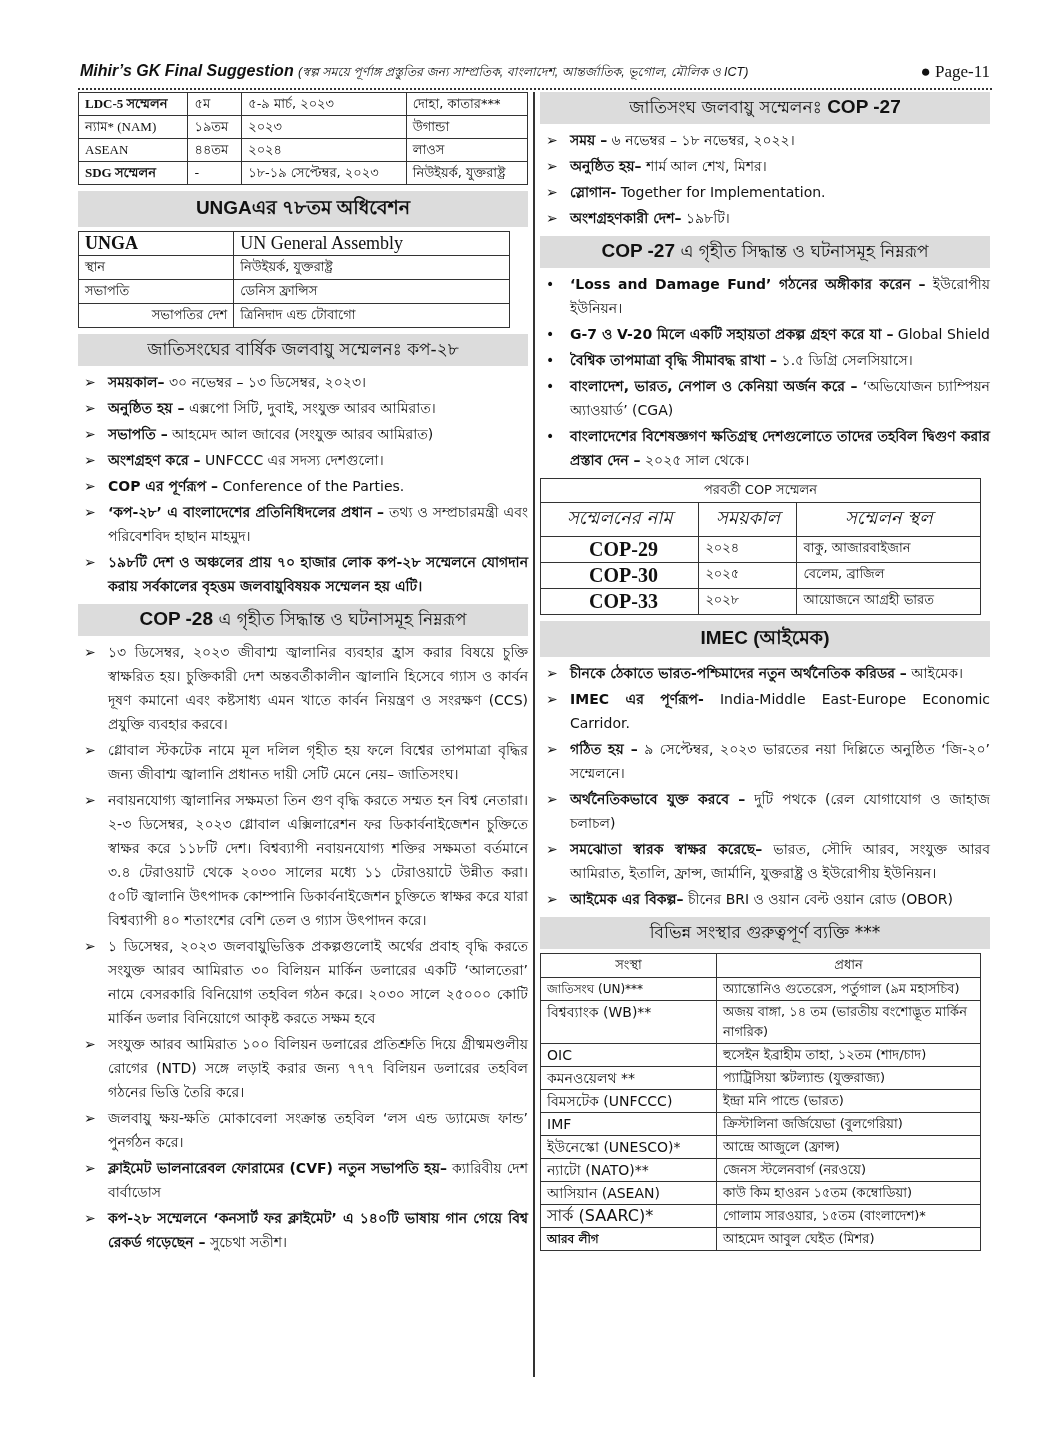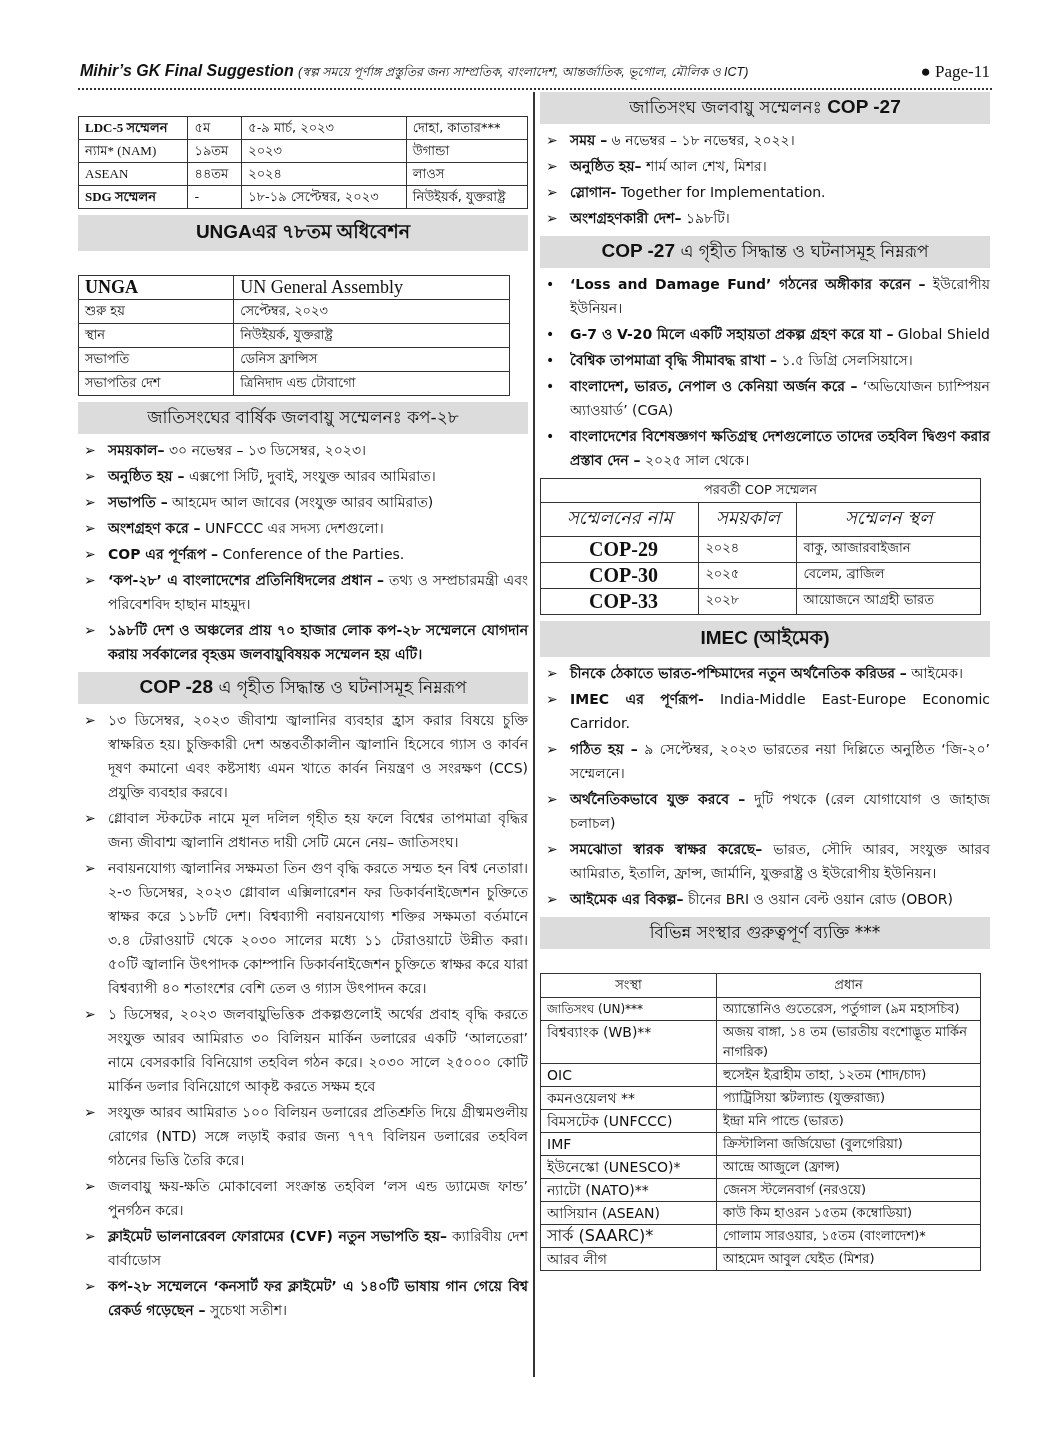--- a/index.html
+++ b/index.html
@@ -6,21 +6,21 @@
   body { width:1064px; height:1440px; position:relative; overflow:hidden; font-family:"DejaVu Sans", sans-serif; color:#111; }
   .page { position:absolute; left:78px; top:58px; width:914px; height:1320px; }
   .header { position:absolute; left:0; top:0; width:914px; height:30px; border-bottom:2px dotted #333; }
   .header-title { position:absolute; left:2px; top:4px; font-family:"Liberation Sans", sans-serif; font-weight:bold; font-style:italic; font-size:16px; white-space:nowrap; }
   .header-title .sub { font-weight:normal; font-size:12.5px; }
   .header-page { position:absolute; right:2px; top:4px; font-family:"Liberation Serif", serif; font-size:17px; white-space:nowrap; }
   .col { position:absolute; top:34px; width:450px; }
   .col-left { left:0; }
   .col-right { left:462px; }
   .divider { position:absolute; left:455px; top:34px; width:2px; height:1285px; background:#333; }
-  table { border-collapse:collapse; width:100%;margin-top:24px; }
+  table { border-collapse:collapse; width:100%; }
   td, th { border:1.5px solid #333; padding:1px 6px; font-size:13px; vertical-align:top; text-align:left; }
   .serif { font-family:"Liberation Serif", serif; }
   .bold { font-weight:bold; }
   .sec-title { background:#dcdcdc; text-align:center; font-size:17px; padding:2px 0; margin:6px 0 4px; }
   .sec-title .en { font-family:Liberation Sans, sans-serif; font-weight:bold; font-size:19px; }
   ul.bul { list-style:none; margin:0; padding:0; }
   ul.bul li { position:relative; padding-left:30px; font-size:14px; line-height:24px; text-align:justify; margin-bottom:2px; }
   ul.bul li .mk { position:absolute; left:6px; top:0; font-size:14px; }
   .intro { font-style:italic; font-size:13.5px; line-height:23px; padding-left:30px; text-align:justify; }
   .tb-sm td { font-size:13px; line-height:20px; }
@@ -78,33 +78,29 @@
     <div class="sec-title">
       <span class="en">UNGAএর ৭৮তম অধিবেশন</span>
     </div>
     <table style="width:96%;">
       <tbody id="unga-body">
           <tr>
             <td class="serif bold" style="width: 36%; font-size: 18px;">UNGA</td>
             <td class="serif" style="width: 64%; font-size: 18px;">UN General Assembly</td>
           </tr>
           <tr>
-            <td style="width: 36%;">শুরু হয়</td>
-            <td style="width: 64%;">সেপ্টেম্বর, ২০২৩</td>
-          </tr>
-          <tr>
             <td style="width: 36%;">স্থান</td>
             <td style="width: 64%;">নিউইয়র্ক, যুক্তরাষ্ট্র</td>
           </tr>
           <tr>
             <td style="width: 36%;">সভাপতি</td>
             <td style="width: 64%;">ডেনিস ফ্রান্সিস</td>
           </tr>
           <tr>
-            <td style="width: 36%;">সভাপতির দেশ</td>
+            <td style="width: 36%; text-align: right;">সভাপতির দেশ</td>
             <td style="width: 64%;">ত্রিনিদাদ এন্ড টোবাগো</td>
           </tr>
         </tbody>
     </table>
 
     <div class="sec-title">জাতিসংঘের বার্ষিক জলবায়ু সম্মেলনঃ কপ-২৮</div>
     <ul class="bul" id="cop28-list">
         <li><span class="mk">➢</span><span class="bold">সময়কাল–</span><span> ৩০ নভেম্বর – ১৩ ডিসেম্বর, ২০২৩।</span></li>
         <li><span class="mk">➢</span><span class="bold">অনুষ্ঠিত হয় –</span><span> এক্সপো সিটি, দুবাই, সংযুক্ত আরব আমিরাত।</span></li>
         <li><span class="mk">➢</span><span class="bold">সভাপতি –</span><span>  আহমেদ আল জাবের (সংযুক্ত আরব আমিরাত)</span></li>
@@ -235,19 +231,19 @@
           </tr>
           <tr>
             <td style="width: 40%; font-size: 14px;">আসিয়ান (ASEAN)</td>
             <td style="width: 60%;">কাউ কিম হাওরন ১৫তম (কম্বোডিয়া)</td>
           </tr>
           <tr>
             <td style="width: 40%; font-size: 16px;">সার্ক (SAARC)*</td>
             <td style="width: 60%;">গোলাম সারওয়ার, ১৫তম (বাংলাদেশ)*</td>
           </tr>
           <tr>
-            <td style="width: 40%; font-size: 14px;">আরব লীগ</td>
+            <td style="width: 40%; font-size: 12px; font-weight: bold;">আরব লীগ</td>
             <td style="width: 60%;">আহমেদ আবুল ঘেইত (মিশর)</td>
           </tr>
         </tbody>
     </table>
   </div>
 </div>
 
 </body></html>

